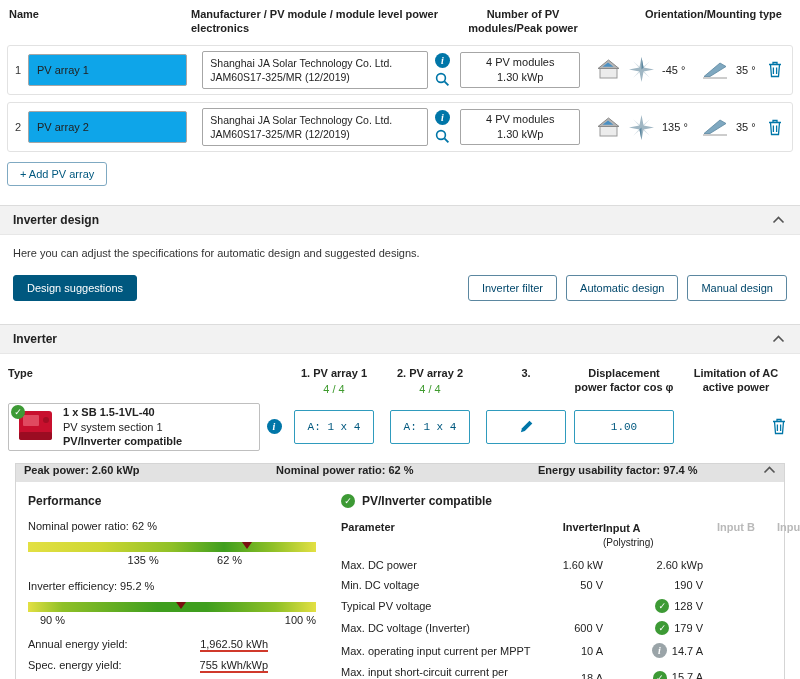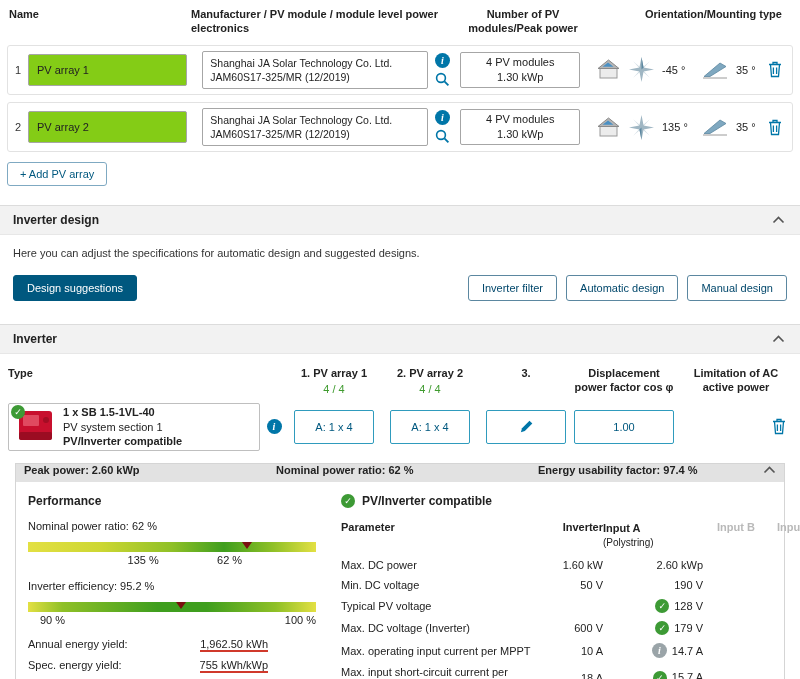--- a/index.html
+++ b/index.html
@@ -13,21 +13,21 @@
   .ph-name { width:182px; }
   .ph-mfr  { width:252px; }
   .ph-mod  { width:148px; margin-left:6px; text-align:center; }
   .ph-orient { margin-left:48px; }
 
   .pv-row { display:flex; align-items:center; border:1px solid #e2e2e2; border-radius:3px;
             padding:5px 5px; margin-bottom:7px; min-height:46px; }
   .rc-idx { width:15px; text-align:left; padding-left:2px; }
   .rc-name { width:160px; }
   .rc-name input { width:100%; height:32px; border:1px solid #a6a6a6; border-radius:2px;
-                   padding:0 8px; font:inherit; color:#222; background:#84cc16; }
+                   padding:0 8px; font:inherit; color:#222; background:#0ea5e9; }
   .rc-mfr { width:226px; margin-left:15px; border:1px solid #a6a6a6; border-radius:2px;
             padding:4px 7px; min-height:36px; font-size:10.5px; line-height:1.35; color:#222; }
   .rc-zoom { width:30px; display:flex; flex-direction:column; align-items:center; gap:4px; }
   .rc-mod { width:120px; margin-left:3px; border:1px solid #a6a6a6; border-radius:2px; min-height:36px;
             display:flex; flex-direction:column; align-items:center; justify-content:center;
             text-align:center; line-height:1.35; color:#222; }
   .rc-orient { margin-left:16px; display:flex; align-items:center; gap:8px; }
   .deg { min-width:32px; color:#222; }
   .rc-trash { margin-left:auto; margin-right:5px; cursor:pointer; }
 
@@ -66,21 +66,21 @@
   .ir-row { display:flex; align-items:center; margin-top:6px; }
   .ir-type { width:252px; height:48px; border:1px solid #bfbfbf; border-radius:2px;
              display:flex; align-items:center; gap:8px; padding:2px 6px; }
   .inv-ic-wrap { position:relative; width:40px; height:38px; flex:0 0 auto; }
   .badge { position:absolute; top:-3px; left:-4px; }
   .chk { width:14px; height:14px; border-radius:50%; background:#3d9a35; color:#fff; font-size:9px;
          display:inline-flex; align-items:center; justify-content:center; font-weight:bold; flex:0 0 auto; }
   .ir-type-text { line-height:1.3; color:#222; }
   .ir-info { width:28px; display:flex; justify-content:center; }
   .ibox { border:1px solid #2f9bbd; border-radius:2px; height:34px; display:flex; align-items:center;
-          justify-content:center; color:#00587f; background:#fff; cursor:pointer; }
+          justify-content:center; color:#00587f; background:#fff; cursor:pointer;font-family:Liberation Mono, monospace; }
   .ib1 { width:80px; margin-left:6px; } .ib2 { width:80px; margin-left:16px; }
   .ib3 { width:80px; margin-left:16px; } .ib-cos { width:100px; margin-left:8px; }
   .ib-lim { width:96px; margin-left:14px; }
   .ir-trash { margin-left:auto; margin-right:6px; cursor:pointer; }
 
   
   .detail-wrap { margin:12px 7px 0; border:1px solid #d5d5d5; }
   .summary-bar { background:#e2e2e2; display:flex; align-items:center; padding:0 6px 6px 8px;
                  font-weight:bold; color:#222; }
   .sum1 { width:252px; } .sum2 { width:262px; } .sum3 { flex:1; }

